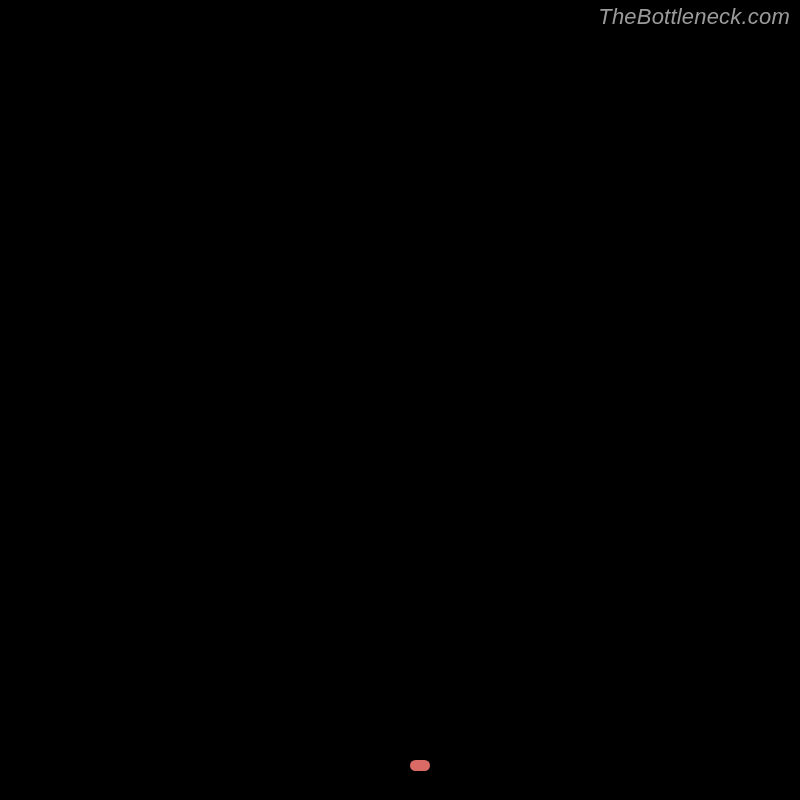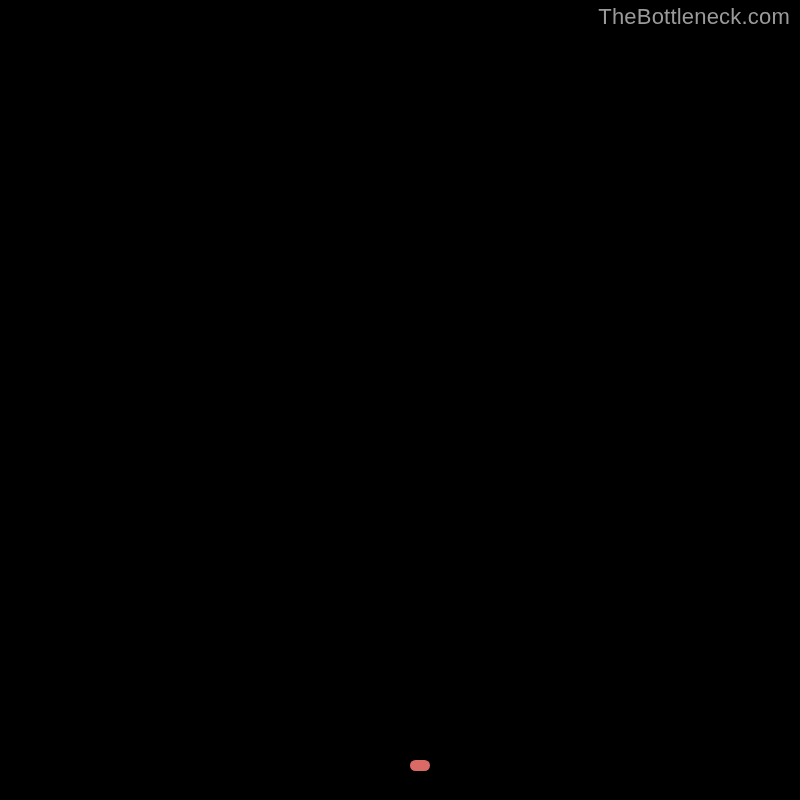--- a/index.html
+++ b/index.html
@@ -21,20 +21,21 @@
   }
   .watermark {
     position: absolute;
     top: 4px;
     right: 10px;
     color: #9a9a9a;
     font-size: 22px;
     letter-spacing: 0.2px;
     font-weight: 400;
     user-select: none;
+    font-style: italic;
   }
   .plot {
     position: absolute;
     left: 30px;
     top: 30px;
     width: 740px;
     height: 740px;
     
     background: linear-gradient(to bottom,
       #ff1a3f 0%,

